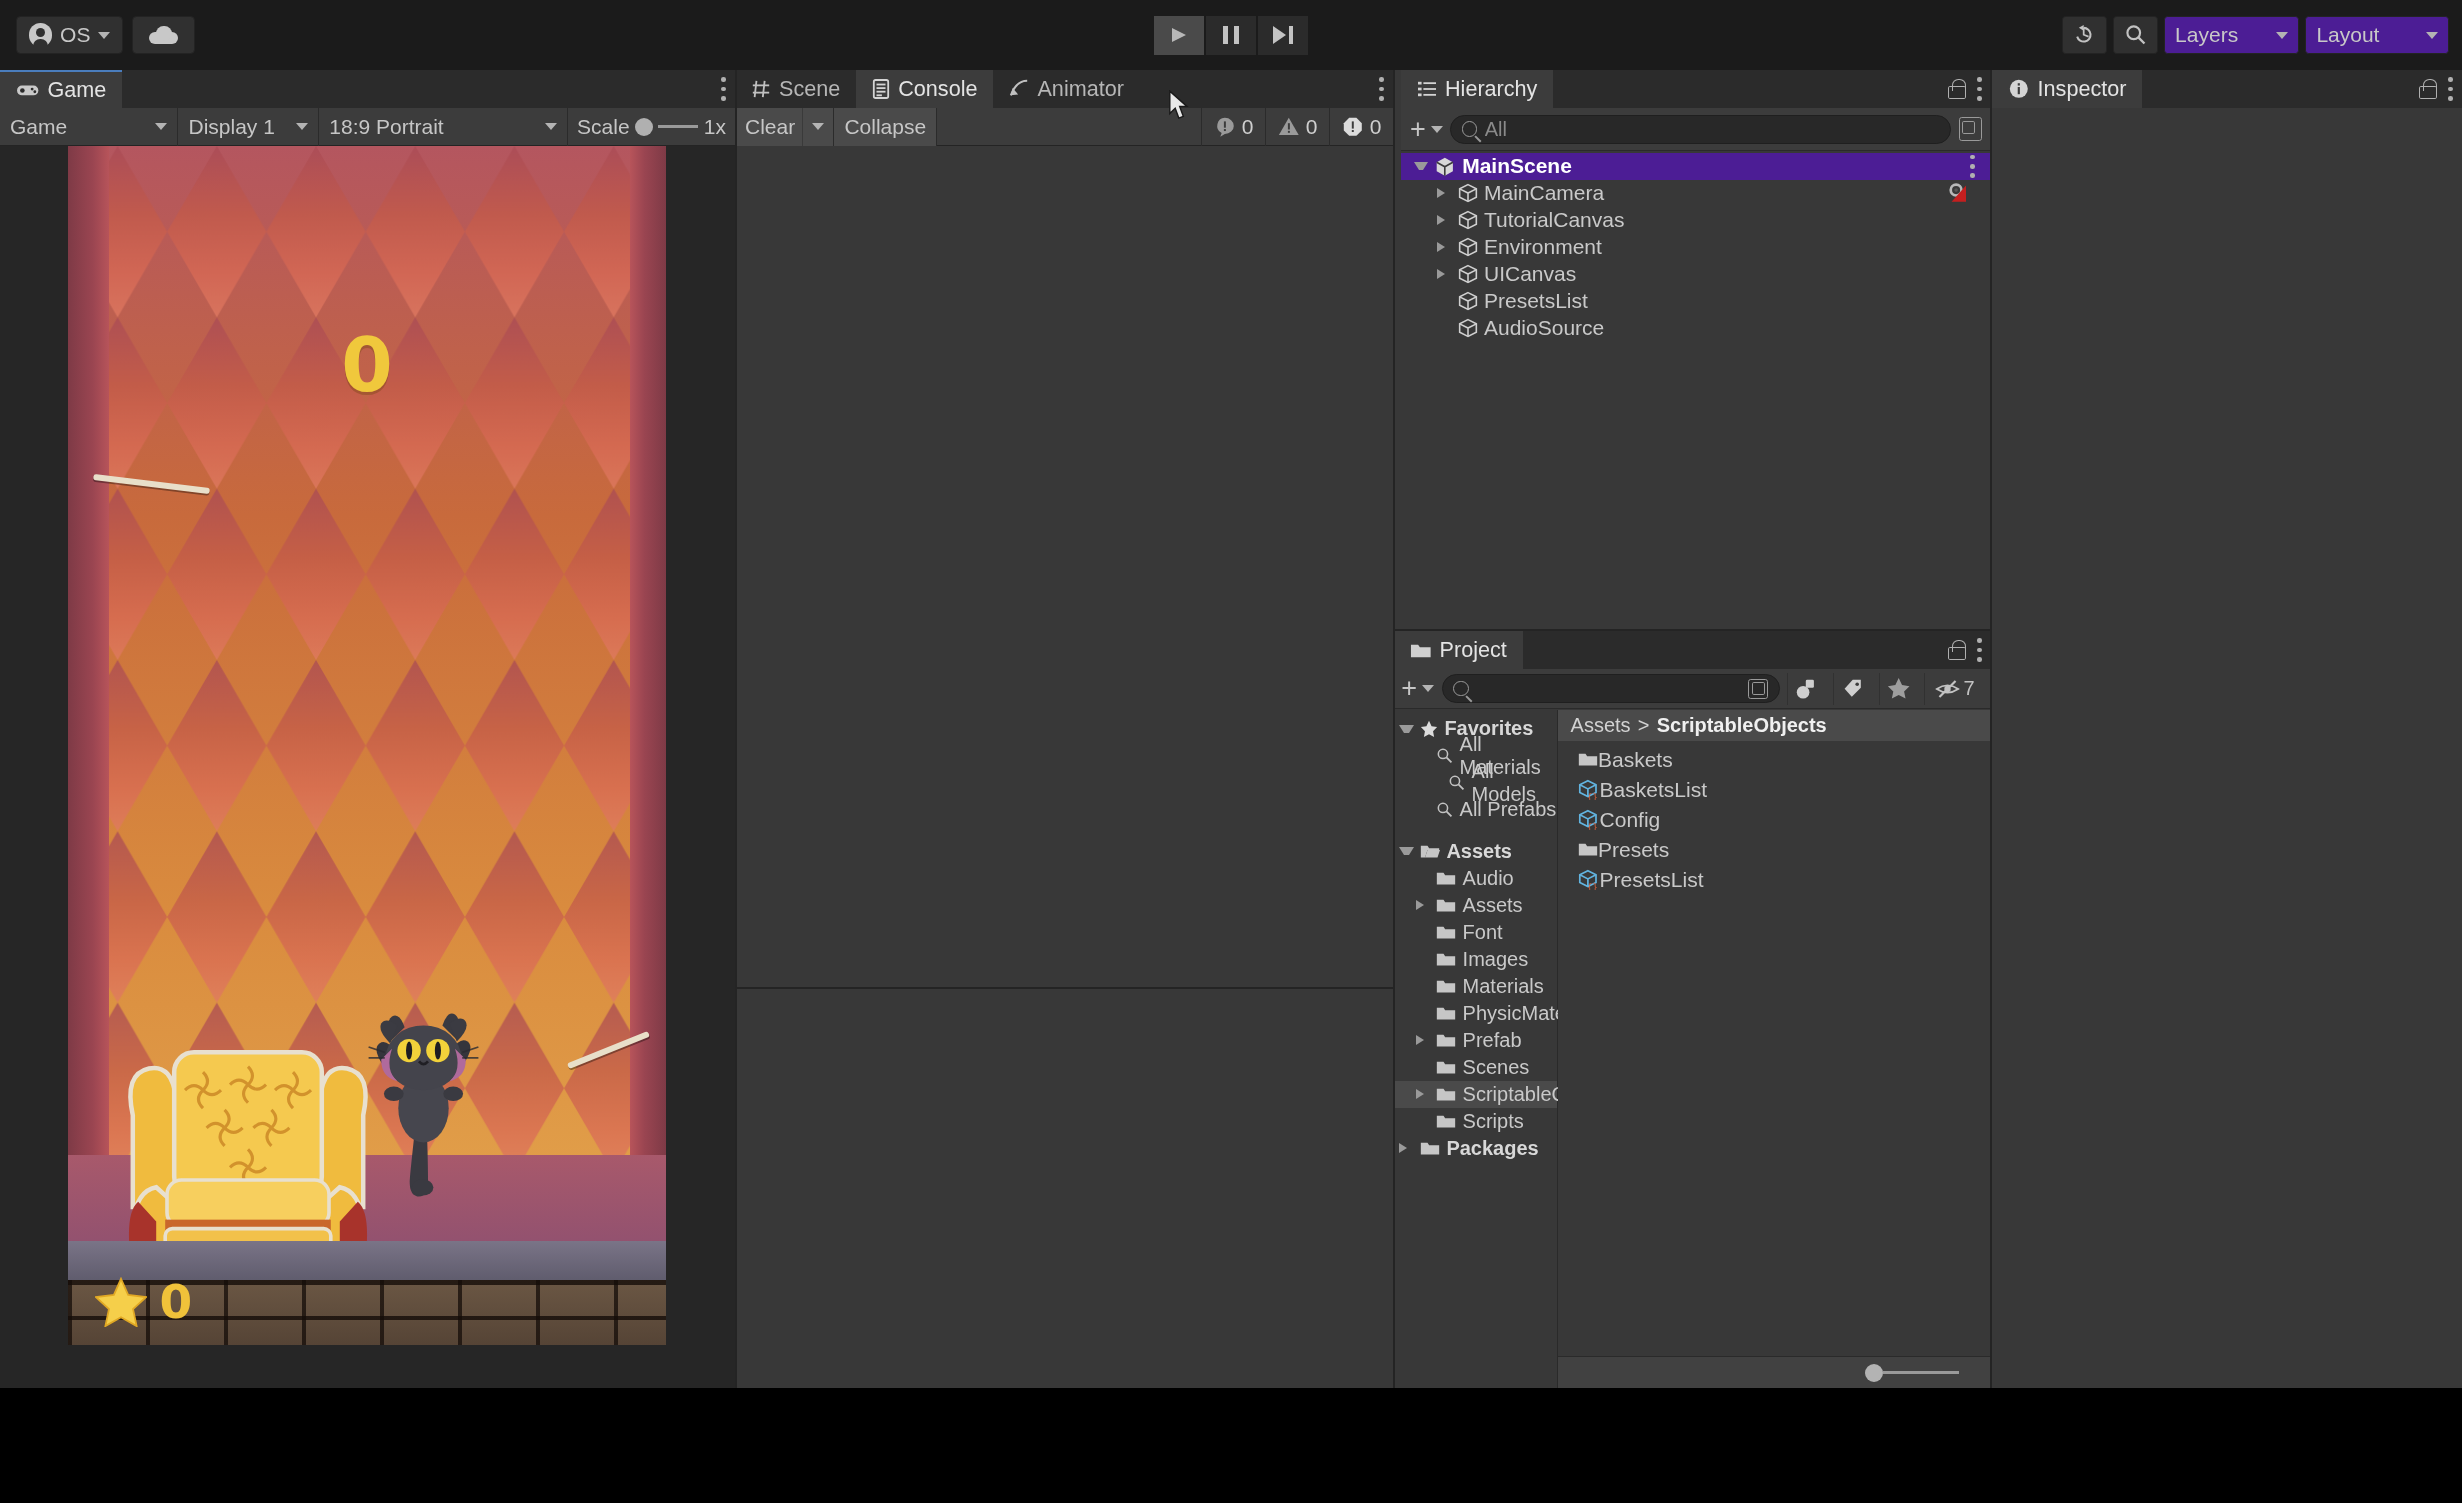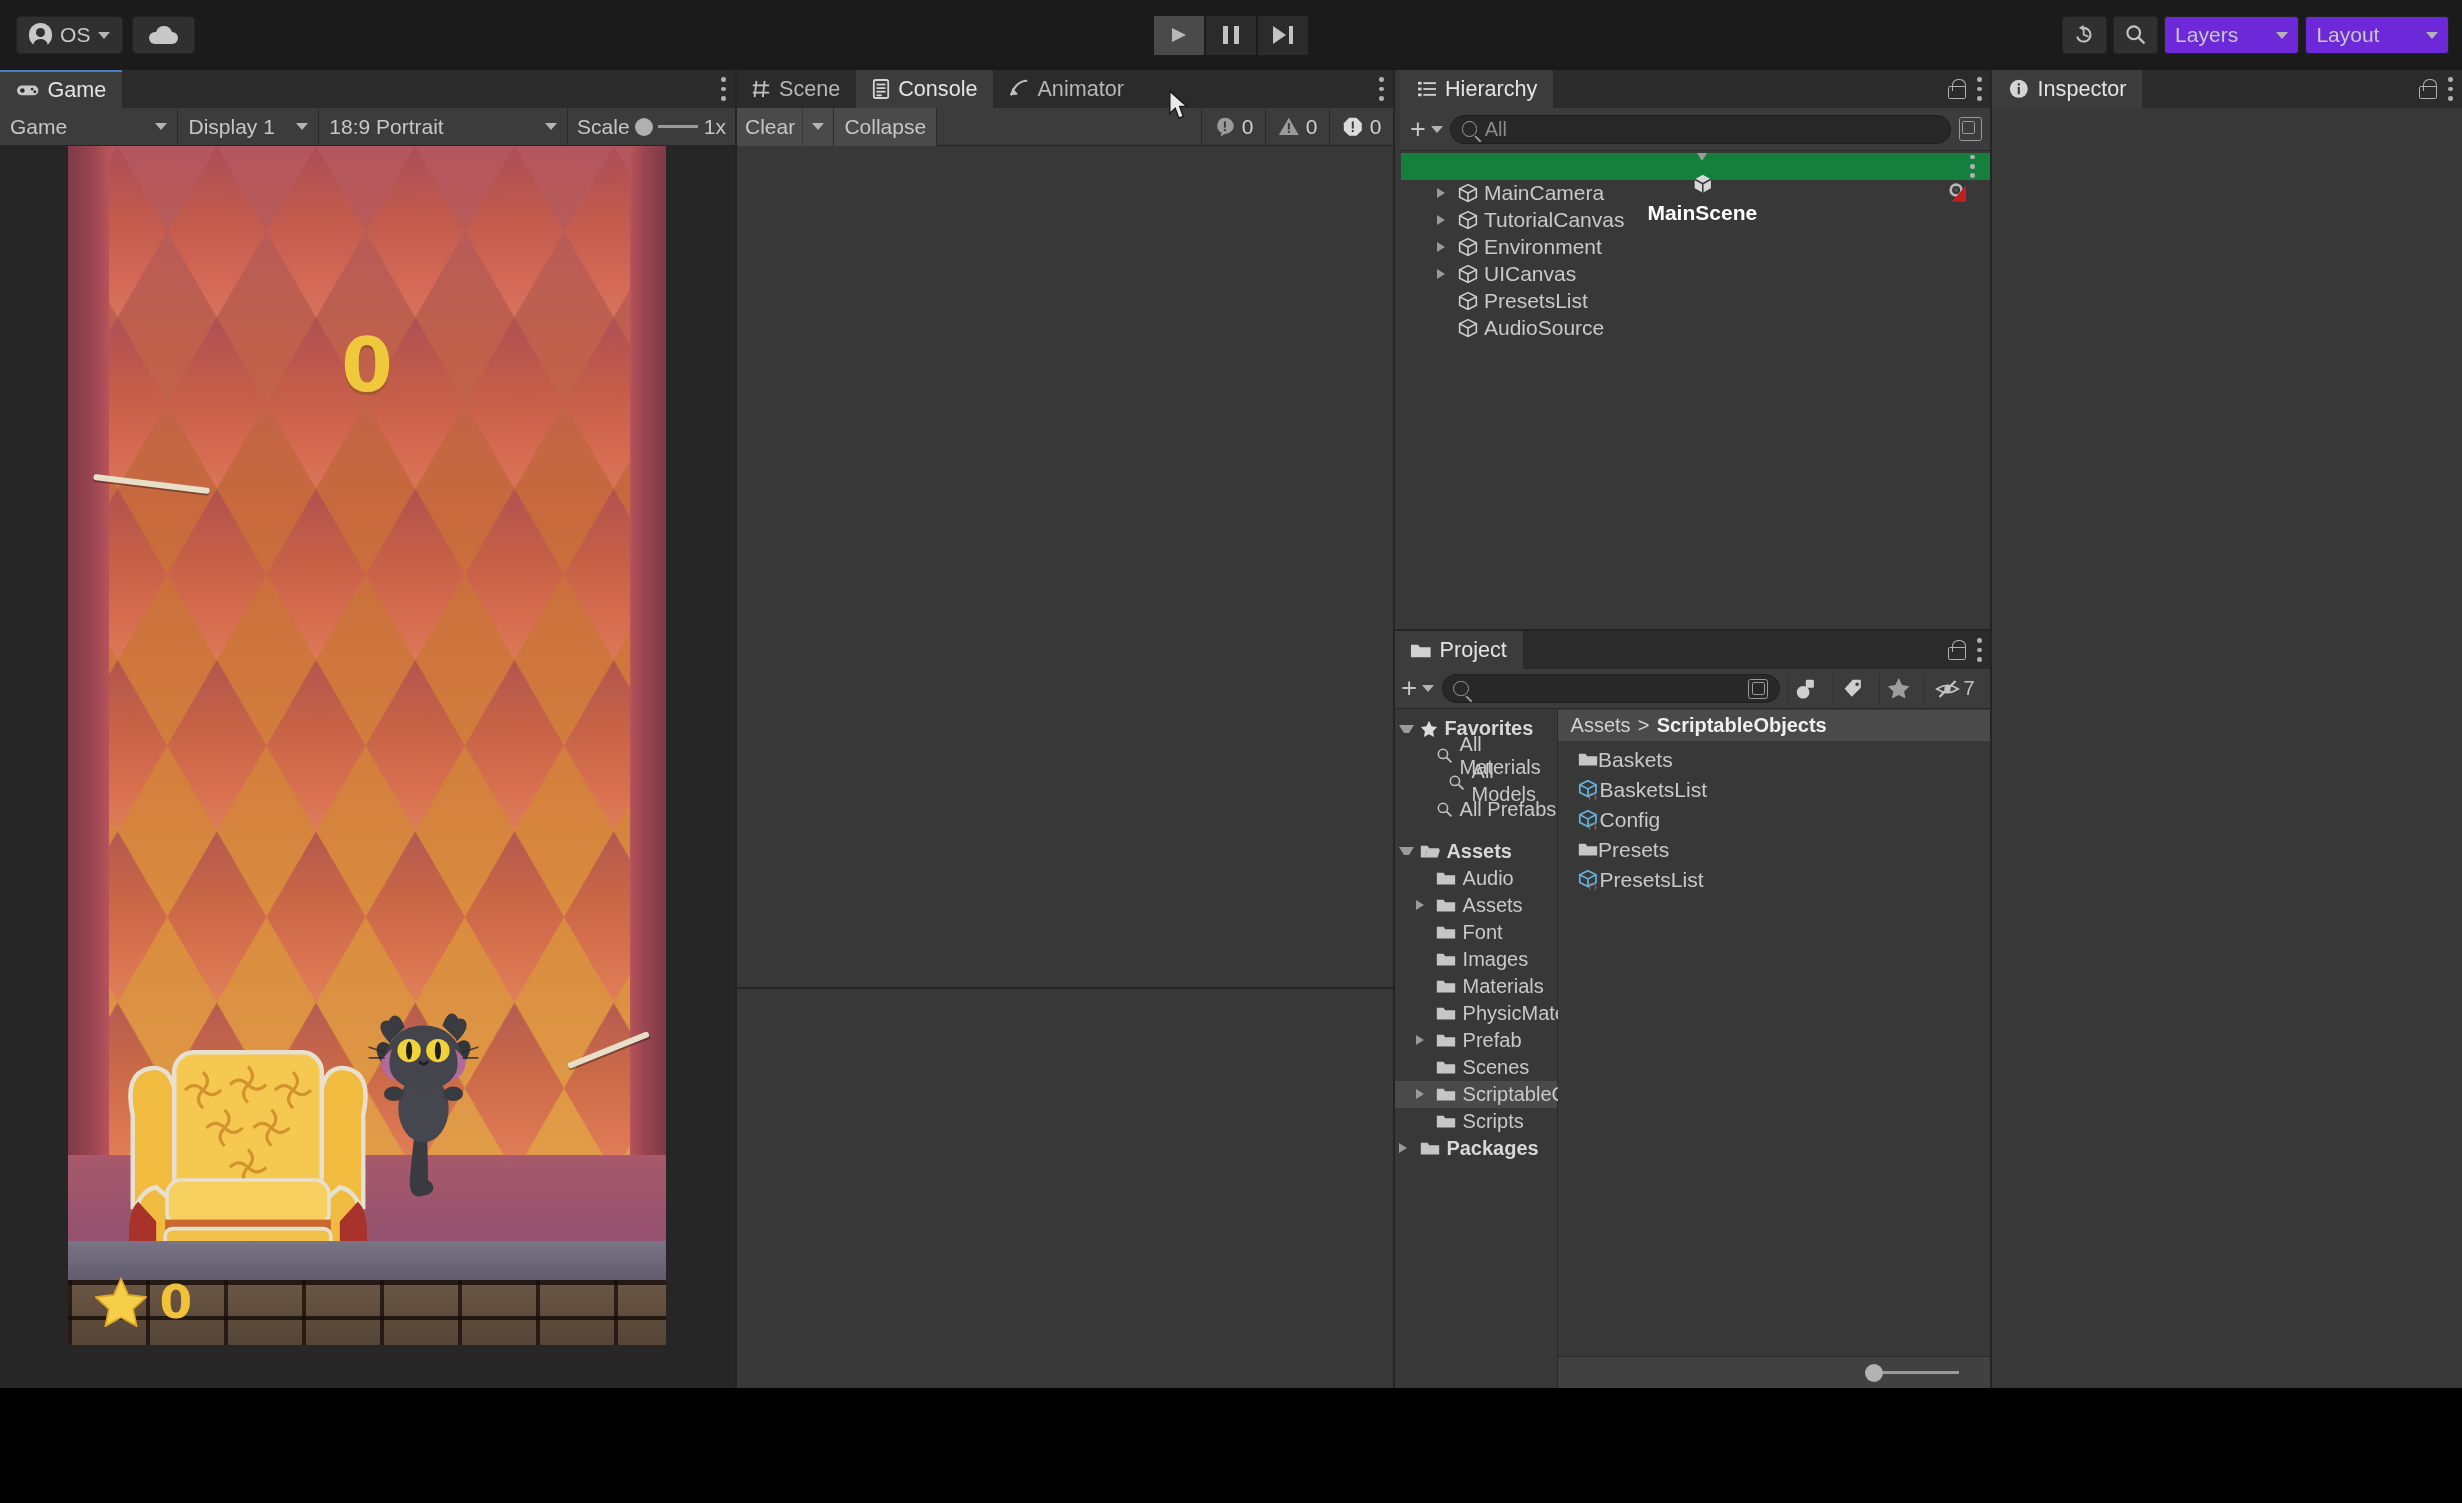--- a/index.html
+++ b/index.html
@@ -50,21 +50,21 @@
   .step-glyph { display:flex; align-items:center; gap:2.7px; }
   .step-glyph .t { width:0;height:0; border-top:9px solid transparent;
     border-bottom:9px solid transparent; border-left:13.5px solid #c3c3c3; }
   .step-glyph .b { width:4.5px; height:18px; background:#c3c3c3; }
 
   .cursor-arrow { position:absolute; left:1168px; top:90px; width:21.6px; height:31px; z-index:60; }
 
   .tb-right { position:absolute; right:12.6px; display:flex; align-items:center; gap:6.3px; }
   .icon-btn { width:45px; height:38px; background:#303030; border:0.9px solid #232323;
     border-radius:3.6px; display:flex; align-items:center; justify-content:center; cursor:default;}
-  .dd-btn { background:#6d28d9; border:0.9px solid #232323; border-radius:3.6px; height:38px;
+  .dd-btn { background:#4c1d95; border:0.9px solid #232323; border-radius:3.6px; height:38px;
     display:flex; align-items:center; justify-content:space-between; padding:0 10px;
     color:#c8c8c8; font-size:21px; cursor:default; }
 
   
   .panel { position:absolute; background:#383838; }
   .panel-tabs { height:38px; background:#2b2b2b; display:flex; align-items:flex-end; position:relative; }
   .tab { height:38px; display:flex; align-items:center; gap:8px; padding:0 16px;
     font-size:21.6px; color:#b6b6b6; cursor:default; background:#2b2b2b; }
   .tab.active { background:#3c3c3c; color:#e4e4e4; }
   .tab.accent { border-top:2.7px solid #4a7dbd; }
@@ -157,21 +157,21 @@
   .mag { width:15.3px;height:15.3px; border:1.8px solid #9a9a9a; border-radius:50%; position:relative; }
   .mag::after{ content:""; position:absolute; right:-5.4px; bottom:-4.5px; width:8px; height:1.8px;
      background:#9a9a9a; transform:rotate(45deg);}
   .popout { width:23.4px;height:23.4px; border:1.8px solid #9a9a9a; border-radius:2.7px; position:relative;}
   .popout::after{content:""; position:absolute; left:2.7px; top:2.7px; width:10.8px;height:10.8px;
      border:1.8px solid #9a9a9a; border-radius:1.8px;}
 
   .tree { padding-top:1.8px; font-size:21px; }
   .trow { height:27px; display:flex; align-items:center; gap:6.3px; color:#c9c9c9;
      padding-left:9px; cursor:default; position:relative; }
-  .trow.selstrong { background:#15803d; color:#fff; font-weight:bold;flex-direction:column; }
+  .trow.selstrong { background:#4c1d95; color:#fff; font-weight:bold; }
   .arrow { width:14.4px; height:14.4px; display:inline-block; flex:0 0 14.4px; }
   .arrow.closed { border-left:8px solid #9a9a9a; border-top:5.4px solid transparent;
      border-bottom:5.4px solid transparent; width:0;height:0;}
   .arrow.open { border-top:8px solid #9a9a9a; border-left:5.4px solid transparent;
      border-right:5.4px solid transparent; width:0;height:0;}
   .arrow.none {}
   .cube { width:20px;height:20px; flex:0 0 20px; }
   .scene-ico { width:21.6px;height:21.6px; flex:0 0 21.6px; }
   .prefab-warn { position:absolute; right:20px; top:2.7px; width:23.4px; height:21.6px; }
 

